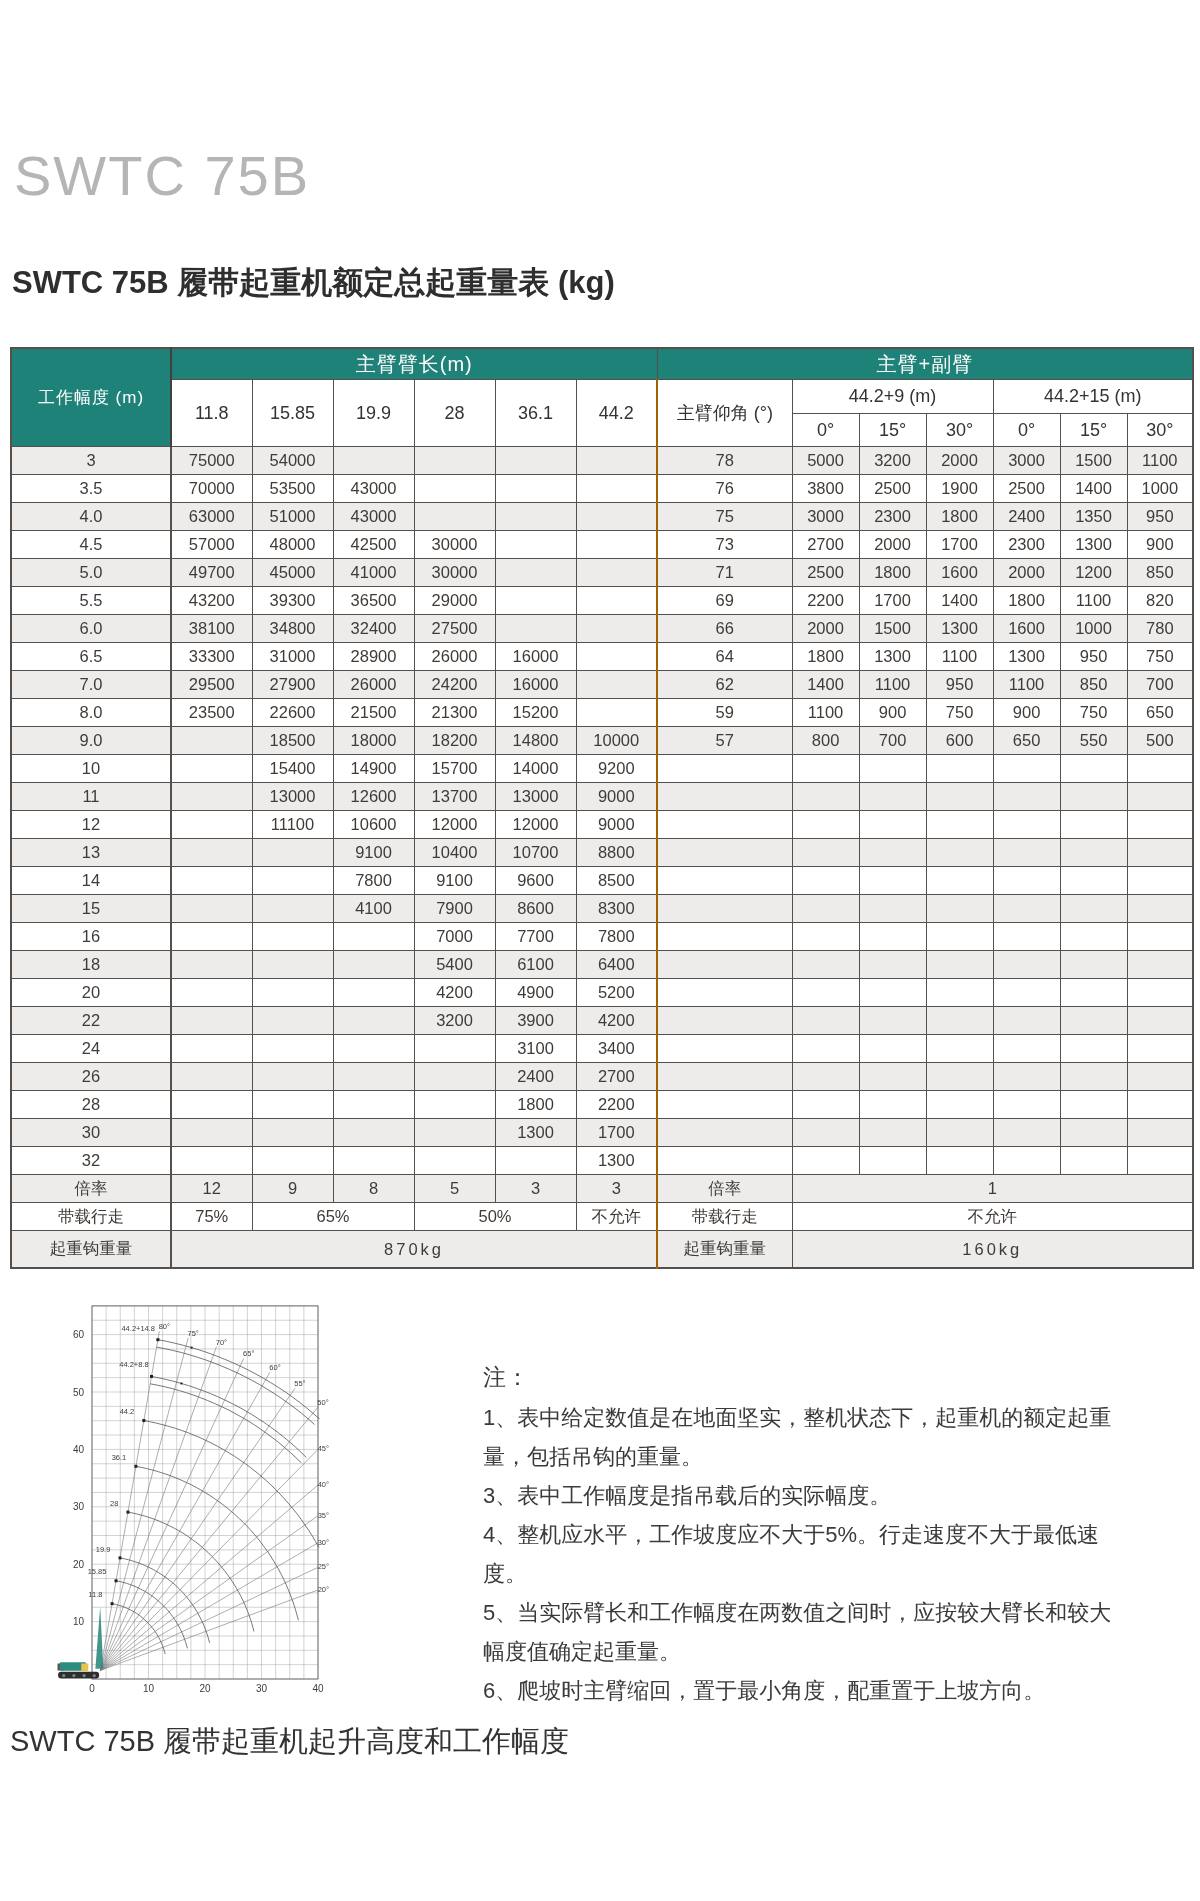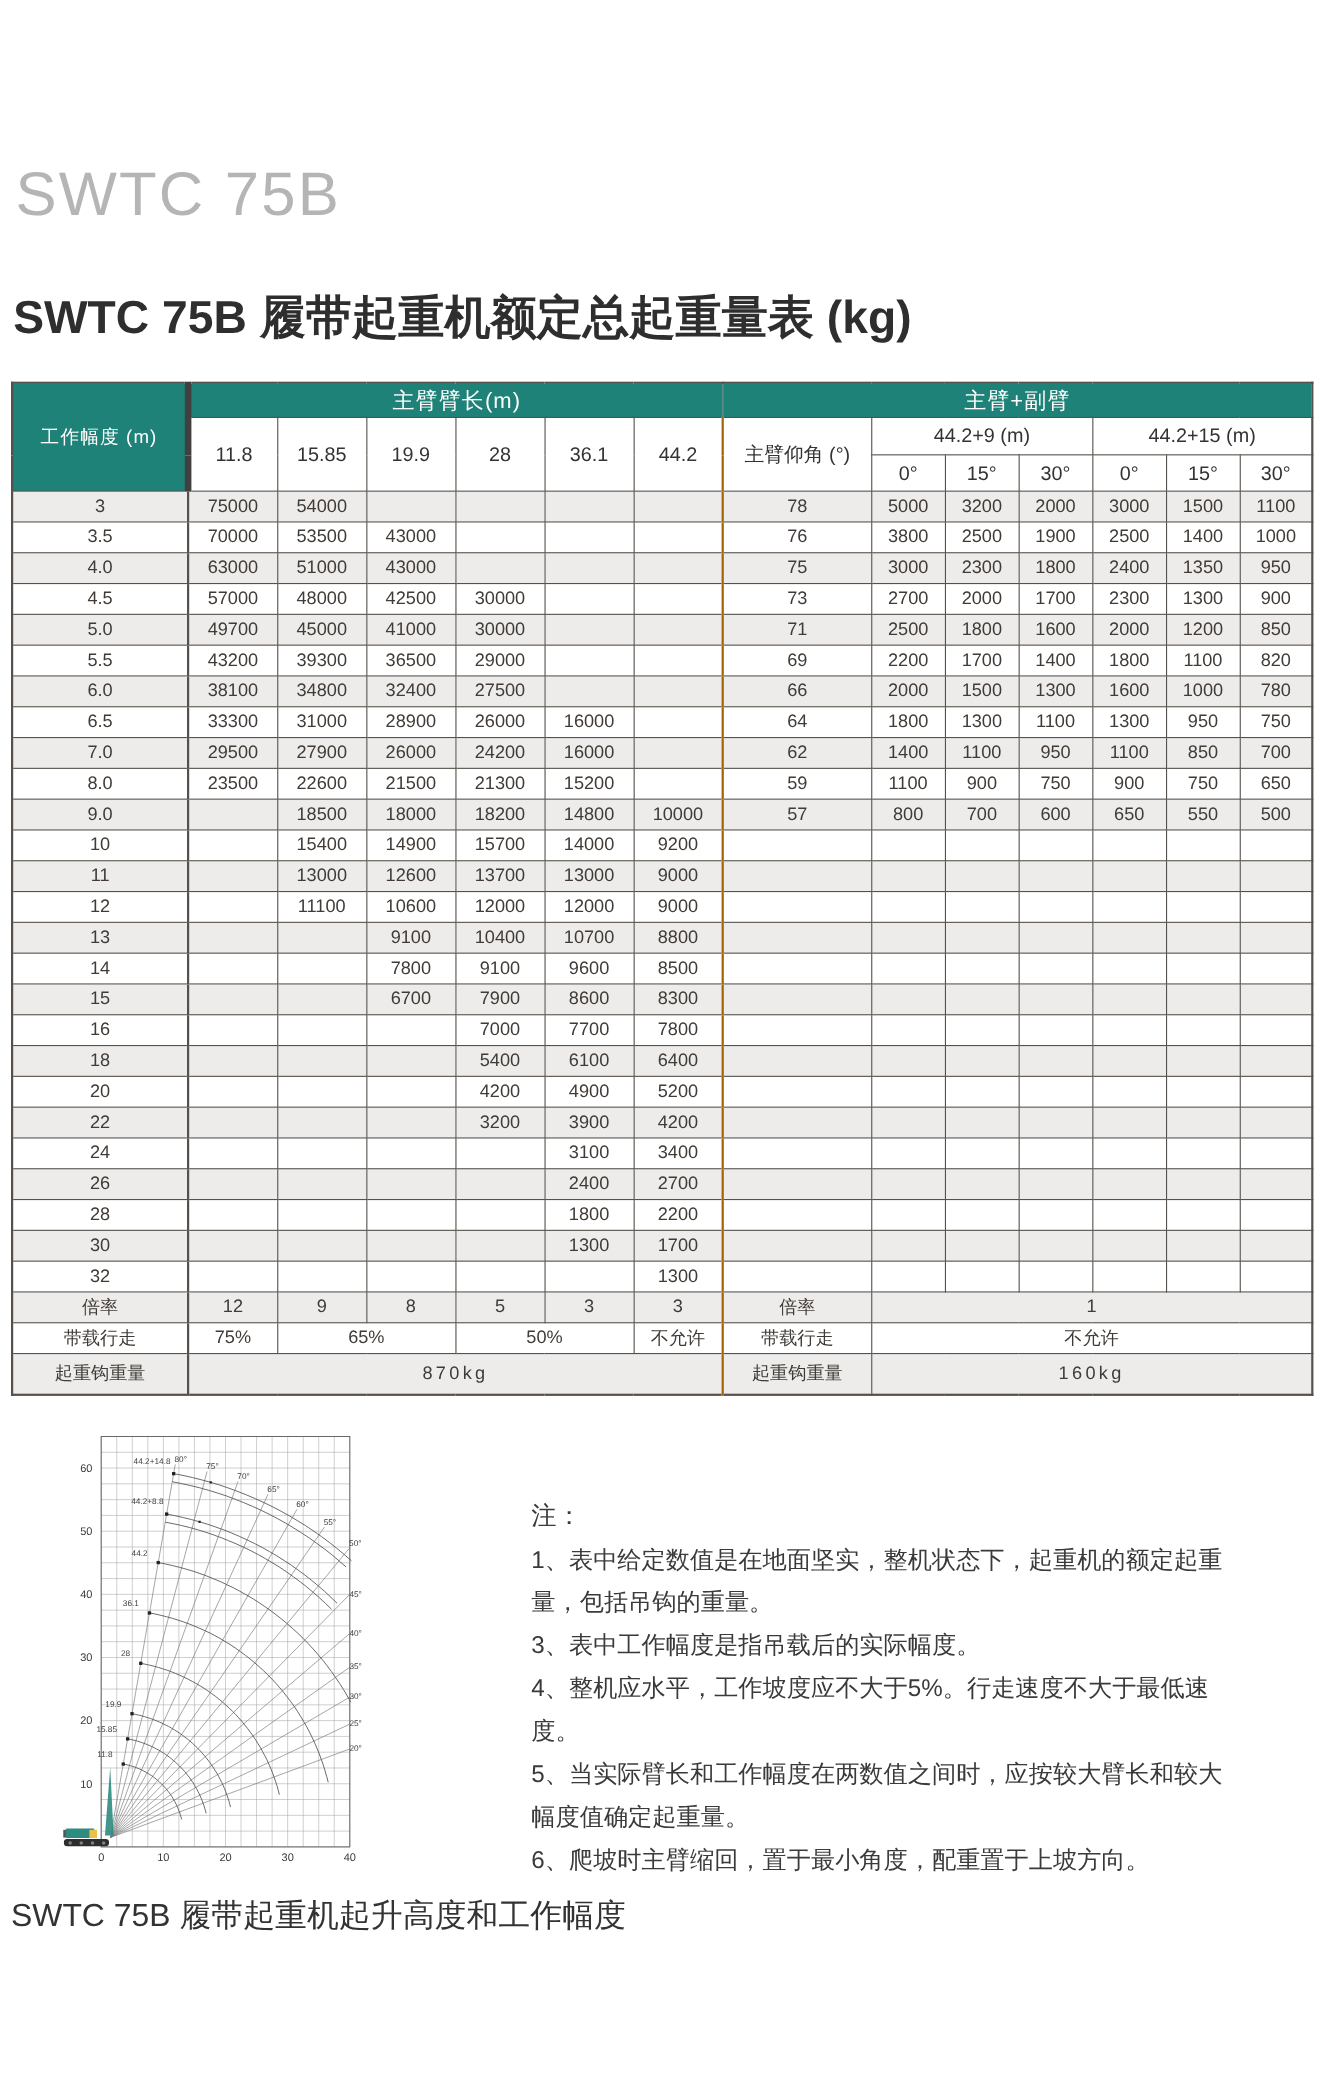--- a/index.html
+++ b/index.html
@@ -1,23 +1,23 @@
 <!DOCTYPE html>
 <html><head>
 <meta charset="utf-8">
 <style>
   html,body{margin:0;padding:0;background:#fff;}
   body{width:1200px;height:1901px;position:relative;font-family:"Liberation Sans",sans-serif;color:#3a3a3a;overflow:hidden;}
   .title{position:absolute;left:14px;top:148px;font-size:56px;font-weight:400;color:#b5b5b5;letter-spacing:2px;margin:0;line-height:1;}
-  .subtitle{position:absolute;left:12px;top:264px;font-size:42px;font-weight:700;color:#2e2e2e;margin:0;line-height:1.2;}
+  .subtitle{position:absolute;left:12px;top:264px;font-size:31px;font-weight:700;color:#2e2e2e;margin:0;line-height:1.2;}
   table.load-table{position:absolute;left:10px;top:347px;width:1181px;border-collapse:collapse;table-layout:fixed;}
   .load-table th,.load-table td{border:1px solid #55504b;text-align:center;vertical-align:middle;padding:0 2px;font-weight:400;overflow:hidden;white-space:nowrap;}
   .load-table{border:2px solid #55504b;}
   .teal{background:#1F8278;color:#fff;font-size:20px;font-weight:700;letter-spacing:1px;height:30px;}
-  th.radius-head{border-right:6px solid #404040;}
+  th.radius-head{border-right:2px solid #404040;}
   .sub{background:#fff;font-size:18px;color:#333;}
   tr.hrow2{height:34px;} tr.hrow3{height:33px;}
   .load-table tbody td{font-size:16.5px;color:#403b37;height:27px;}
   tr.stripe td{background:#EDECEA;}
   td.c0,th.radius-head{font-size:17px;}
   td.c0{border-right:2px solid #55504b;}
   th.sec,td.sec{border-left:2px solid #a16207;}
   tr.tall td{height:36px;}
   td.sp{letter-spacing:3px;}
   .notes{position:absolute;left:483px;top:1356px;width:645px;font-size:22px;line-height:39px;color:#3a3a3a;}
@@ -332,21 +332,21 @@
           <td></td>
           <td></td>
           <td></td>
           <td></td>
           <td></td>
         </tr>
         <tr class="stripe">
           <td class="c0">15</td>
           <td></td>
           <td></td>
-          <td>6700</td>
+          <td>4100</td>
           <td>7900</td>
           <td>8600</td>
           <td>8300</td>
           <td class="sec"></td>
           <td></td>
           <td></td>
           <td></td>
           <td></td>
           <td></td>
           <td></td>

